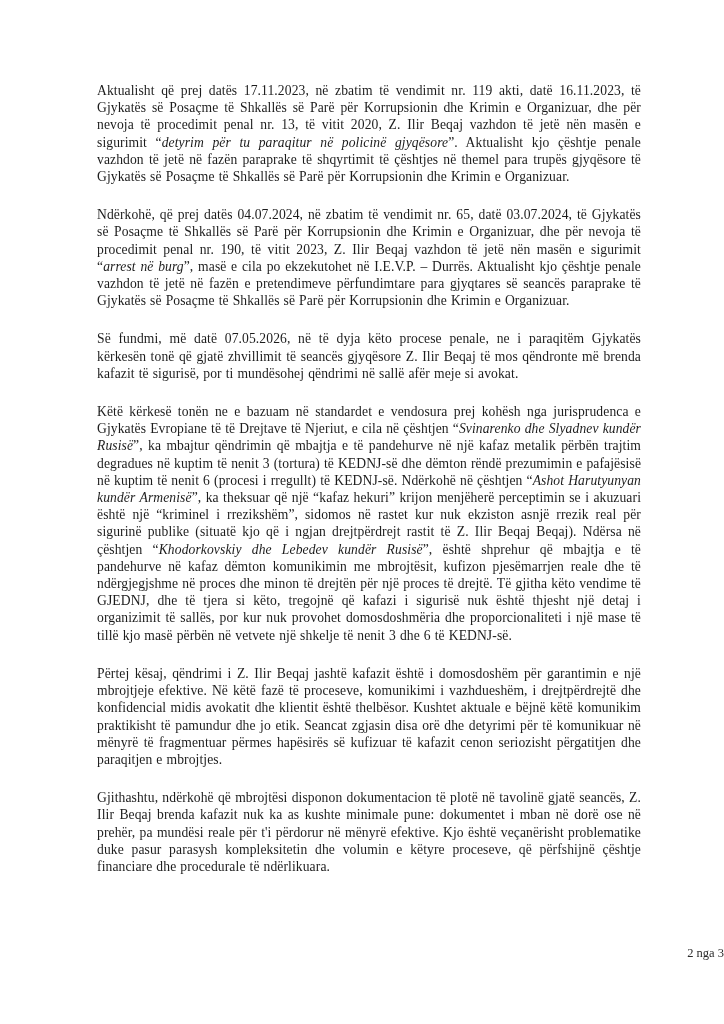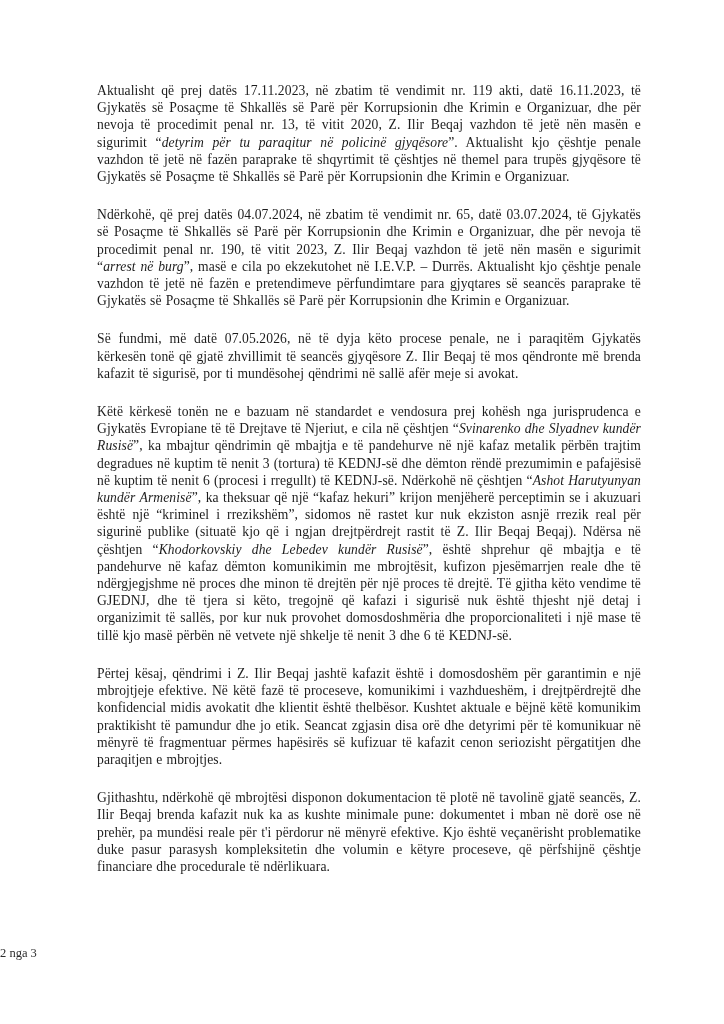--- a/index.html
+++ b/index.html
@@ -32,21 +32,21 @@
     word-spacing: 0.5px;
   }
   .doc-body p em {
     font-style: italic;
   }
   .page-footer {
     position: absolute;
     top: 946px;
     left: 0;
     width: 100%;
-    text-align: left;
+    text-align: right;
     font-size: 12.5px;
     color: #2a2a2a;
   }
 </style>
 </head>
 <body>
 
 <div class="page">
   <div class="doc-body">
     <p><span>Aktualisht që prej datës 17.11.2023, në zbatim të vendimit nr. 119 akti, datë 16.11.2023, të Gjykatës së Posaçme të Shkallës së Parë për Korrupsionin dhe Krimin e Organizuar, dhe për nevoja të procedimit penal nr. 13, të vitit 2020, Z. Ilir Beqaj vazhdon të jetë nën masën e sigurimit “</span><em>detyrim për tu paraqitur në policinë gjyqësore</em><span>”. Aktualisht kjo çështje penale vazhdon të jetë në fazën paraprake të shqyrtimit të çështjes në themel para trupës gjyqësore të Gjykatës së Posaçme të Shkallës së Parë për Korrupsionin dhe Krimin e Organizuar.</span></p>

